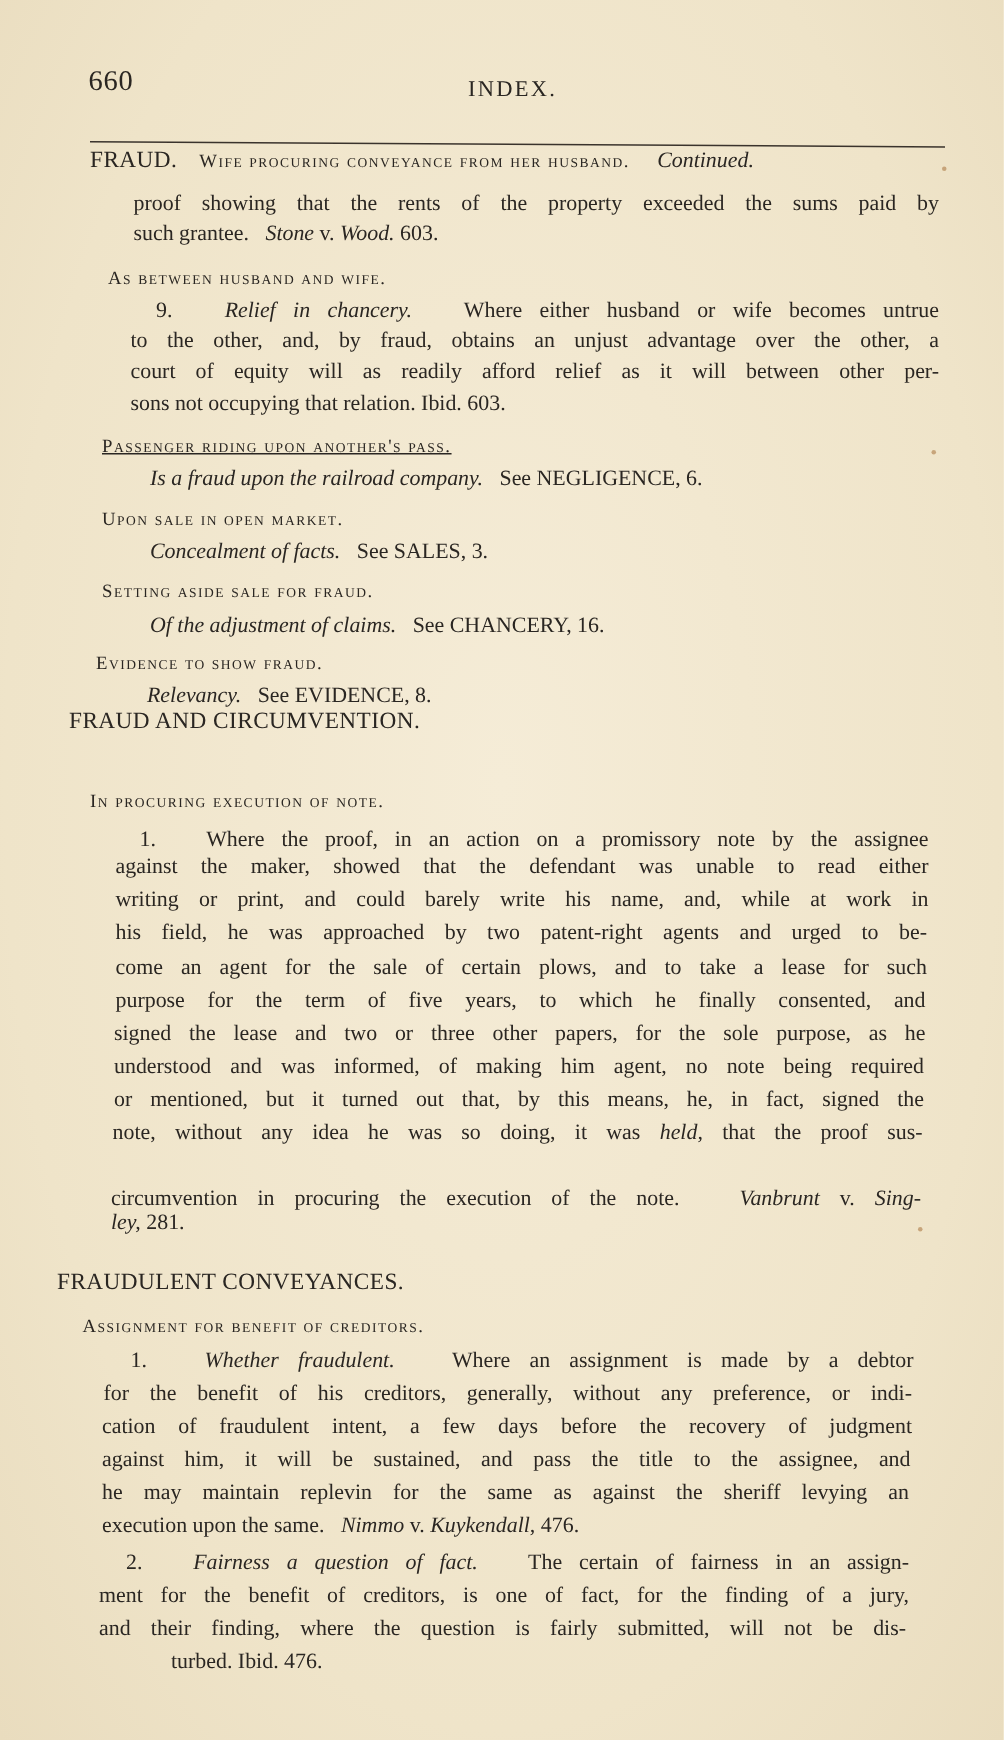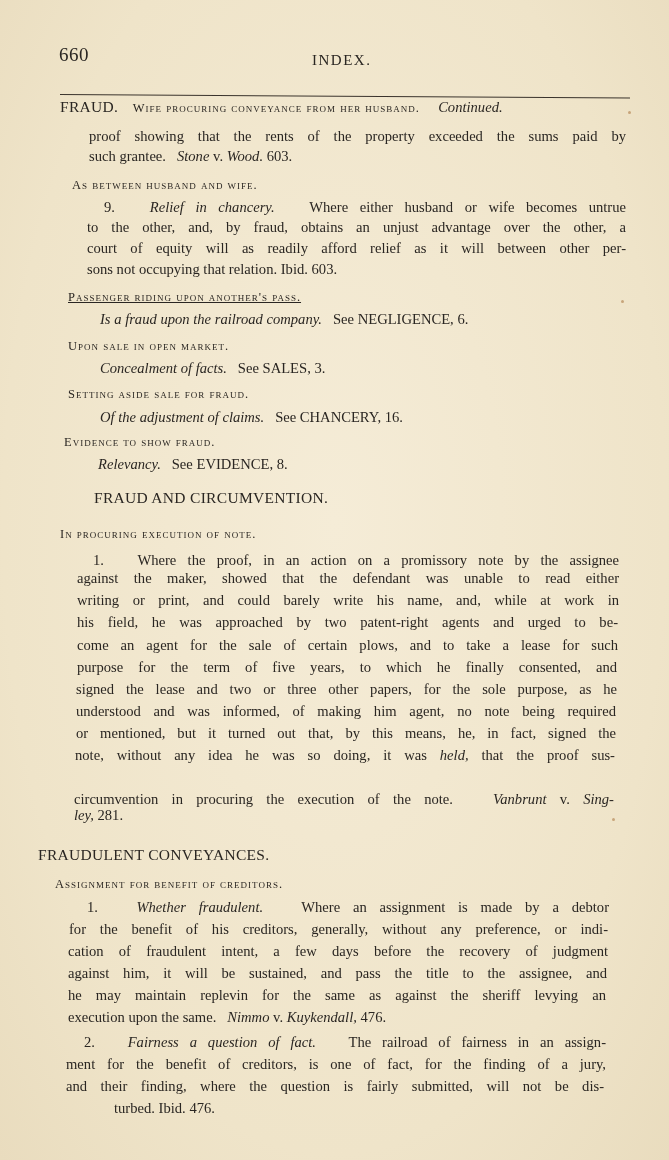--- a/index.html
+++ b/index.html
@@ -123,21 +123,21 @@
     <span class="it">Of the adjustment of claims.</span>&nbsp;&nbsp;
     <span>See CHANCERY, 16.</span>
   </div>
 
   <div class="line sc sc-small" style="left:64px; top:433px;">Evidence to show fraud.</div>
   <div class="line" style="left:98px; top:455px;">
     <span class="it">Relevancy.</span>&nbsp;&nbsp;
     <span>See EVIDENCE, 8.</span>
   </div>
 
-  <div class="line heading-main" style="left:46px; top:489px;margin-left:48px;">FRAUD AND CIRCUMVENTION.</div>
+  <div class="line heading-main" style="left:46px; top:472px;">FRAUD AND CIRCUMVENTION.</div>
   <div class="line sc sc-small" style="left:60px; top:525px;">In procuring execution of note.</div>
 
   <div class="line just" style="left:93px; top:551px; width:526px;">
     <span>1.</span>&nbsp;&nbsp;
     <span>Where the proof, in an action on a promissory note by the assignee</span>
   </div>
   <div class="line just" style="left:77px; top:569px; width:542px;">against  the maker, showed that the defendant was unable to read either</div>
   <div class="line just" style="left:77px; top:591px; width:542px;">writing or print, and could barely write his name, and, while at work in</div>
   <div class="line just" style="left:77px; top:613px; width:541px;">his field, he was approached by two patent-right agents and urged to be-</div>
   <div class="line just" style="left:77px; top:636px; width:541px;">come an agent for the sale of certain plows, and to take a lease for such</div>
@@ -177,21 +177,21 @@
     <span>execution upon the same.</span>&nbsp;&nbsp;
     <span class="it">Nimmo</span>
     <span>v.</span>
     <span class="it">Kuykendall,</span>
     <span>476.</span>
   </div>
 
   <div class="line just" style="left:84px; top:1033px; width:522px;">
     <span>2.</span>&nbsp;&nbsp;
     <span class="it">Fairness a question of fact.</span>&nbsp;&nbsp;
-    <span>The railroad of fairness in an assign-</span>
+    <span>The certain of fairness in an assign-</span>
   </div>
   <div class="line just" style="left:66px; top:1055px; width:540px;">ment for the benefit of creditors, is one of fact, for the finding of a jury,</div>
   <div class="line just" style="left:66px; top:1077px; width:538px;">and their finding, where the question is fairly submitted, will not be dis-</div>
   <div class="line" style="left:66px; top:1099px;margin-left:48px;">turbed.   Ibid. 476.</div>
 
   <div class="mark" style="left:612px; top:818px;"></div>
   <div class="mark" style="left:628px; top:111px;"></div>
   <div class="mark" style="left:621px; top:300px;"></div>
 </div>
 

